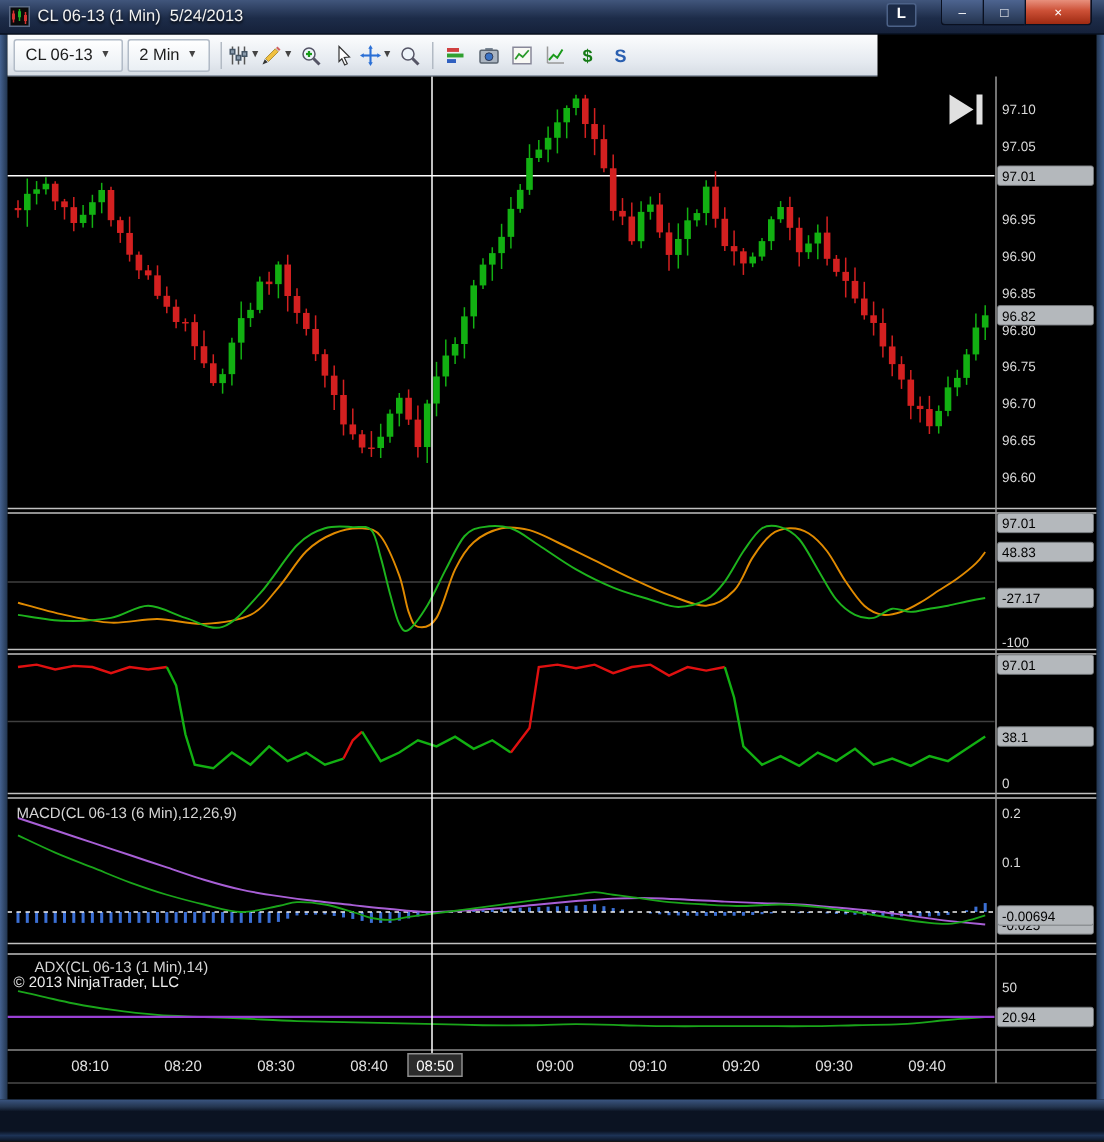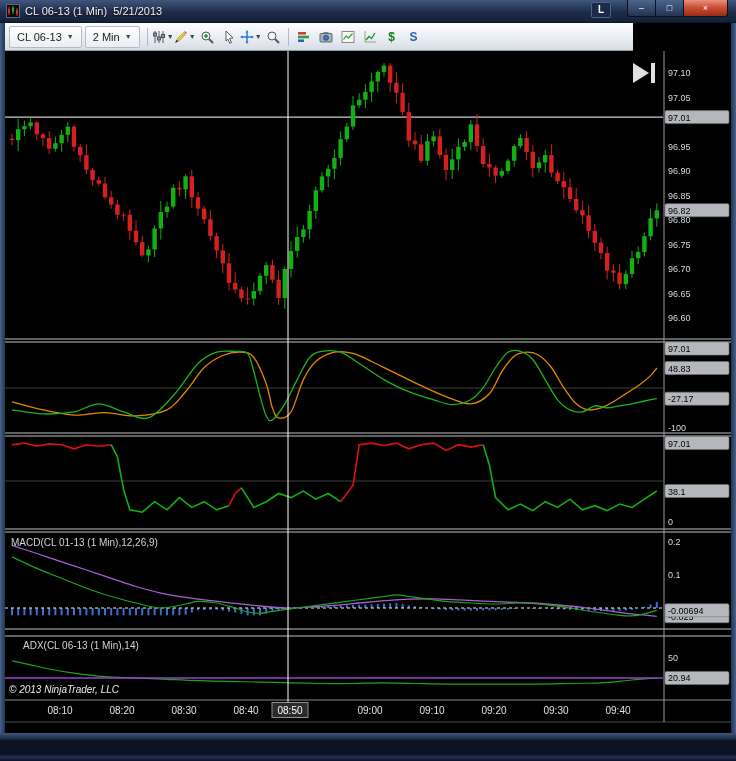--- a/index.html
+++ b/index.html
@@ -13,37 +13,37 @@
   .win-controls{position:absolute;right:8px;top:0;display:flex;align-items:flex-start;}
   .lbtn{color:#fff;font-size:10px;font-weight:bold;height:14px;line-height:14px;padding:0 6px;
         margin:2px 16px 0 0;background:#1b2a46;border:1px solid #4c6288;border-radius:2px;}
   .wbtn{width:27px;height:16px;display:flex;align-items:center;justify-content:center;color:#fff;
         font-size:9px;border:1px solid #0a1020;border-top:none;
         background:linear-gradient(#4d6globals490,#24344f);background:linear-gradient(#4d6490,#24344f);}
   .wbtn.min{border-bottom-left-radius:3px;}
   .wbtn.max{border-left:none;border-right:none;}
   .wbtn.close{width:43px;background:linear-gradient(#e8907d,#cc5036 45%,#9e2a12);border-bottom-right-radius:3px;}
   
-  .toolbar{position:absolute;left:5px;top:23px;width:628px;height:28px;box-sizing:border-box;z-index:4;
+  .toolbar{position:absolute;left:5px;top:23px;width:580px;height:28px;box-sizing:border-box;z-index:4;
            background:linear-gradient(#fcfdfe,#e4e9ef 70%,#d6dce4);border-bottom:1px solid #8f9aa8;
            display:flex;align-items:center;padding:0 4px;}
   .combo{display:flex;align-items:center;gap:5px;height:20px;padding:0 7px;font-size:11px;color:#1d1d1d;
          border:1px solid #b2bbc7;background:linear-gradient(#ffffff,#eaeff4);border-radius:2px;margin-right:3px;}
   .caret{font-size:7px;color:#444;}
   .tbtn{min-width:22px;height:22px;display:flex;align-items:center;justify-content:center;gap:1px;border-radius:2px;}
   .tsep{width:1px;height:18px;background:#b2bac4;margin:0 4px;}
   .glyph-icon{font-weight:bold;font-size:12px;line-height:12px;}
   .glyph-icon.dollar{color:#157a15;}
   .glyph-icon.sbtn{color:#2a5fb0;}
   
   svg#chart{position:absolute;left:0;top:0;z-index:1;}
   .overlay-label{position:absolute;color:#d4d4d4;font-size:10px;z-index:3;}
   #macd-label{left:11px;top:537px;}
   #adx-label{left:23px;top:640px;}
-  #copyright{left:9px;top:684px;color:#ececec;font-style:italic;}
+  #copyright{left:9px;top:650px;color:#ececec;}
   
   .border-strip{position:absolute;z-index:2;}
   #border-left{left:0;top:23px;width:5px;height:710px;background:linear-gradient(90deg,#44618f,#22354f);}
   #border-right{right:0;top:23px;width:5px;height:710px;background:linear-gradient(270deg,#44618f,#22354f);}
   #border-bottom{left:0;top:733px;width:736px;height:28px;
     background:linear-gradient(#3a5580 0px,#23344e 5px,#0b1322 8px,#0b1322 21px,#1d3356 24px,#0b1322 28px);}
 </style>
 </head>
 <body>
 
@@ -54,21 +54,21 @@
       <svg width="14" height="14" viewBox="0 0 14 14">
         <rect x="0.5" y="0.5" width="13" height="13" fill="#0a0a0a" stroke="#5a6a85"></rect>
         <line x1="3" y1="3" x2="3" y2="11" stroke="#d43030"></line>
         <rect x="2" y="5" width="2" height="4" fill="#d43030"></rect>
         <line x1="7" y1="2" x2="7" y2="10" stroke="#22b022"></line>
         <rect x="6" y="3.5" width="2" height="4" fill="#22b022"></rect>
         <line x1="11" y1="4" x2="11" y2="12" stroke="#d43030"></line>
         <rect x="10" y="6" width="2" height="4" fill="#d43030"></rect>
       </svg>
     </span>
-    <span class="title-text">CL 06-13 (1 Min)  5/21/2013</span>
+    <span class="title-text">CL 06-13 (1 Min)  5/24/2013</span>
     <div class="win-controls">
       <span class="lbtn">L</span>
       <span class="wbtn min">–</span>
       <span class="wbtn max">□</span>
       <span class="wbtn close">×</span>
     </div>
   </div>
 
   <div class="toolbar">
     <div class="combo">
@@ -585,20 +585,20 @@
         <text font-family="&quot;Liberation Sans&quot;,sans-serif" x="618" y="714" fill="#e2e2e2" font-size="10" text-anchor="middle">09:40</text>
         <rect x="272" y="702.5" width="36" height="15" fill="#2b2b2b" stroke="#8f8f8f"></rect>
         <text font-family="&quot;Liberation Sans&quot;,sans-serif" x="290" y="714" fill="#fff" font-size="10" text-anchor="middle">08:50</text>
       </g>
       <g>
         <polygon points="633,63 633,83 649,73" fill="#e0e0e0"></polygon>
         <rect x="651" y="63" width="4" height="20" fill="#e0e0e0"></rect>
       </g>
     </svg>
 
-  <div class="overlay-label" id="macd-label">MACD(CL 01-13 (1 Min),12,26,9)</div>
+  <div class="overlay-label" id="macd-label">MACD(CL 06-13 (6 Min),12,26,9)</div>
   <div class="overlay-label" id="adx-label">ADX(CL 06-13 (1 Min),14)</div>
   <div class="overlay-label" id="copyright">© 2013 NinjaTrader, LLC</div>
 
   <div class="border-strip" id="border-left"></div>
   <div class="border-strip" id="border-right"></div>
   <div class="border-strip" id="border-bottom"></div>
 </div>
 
 </body></html>

